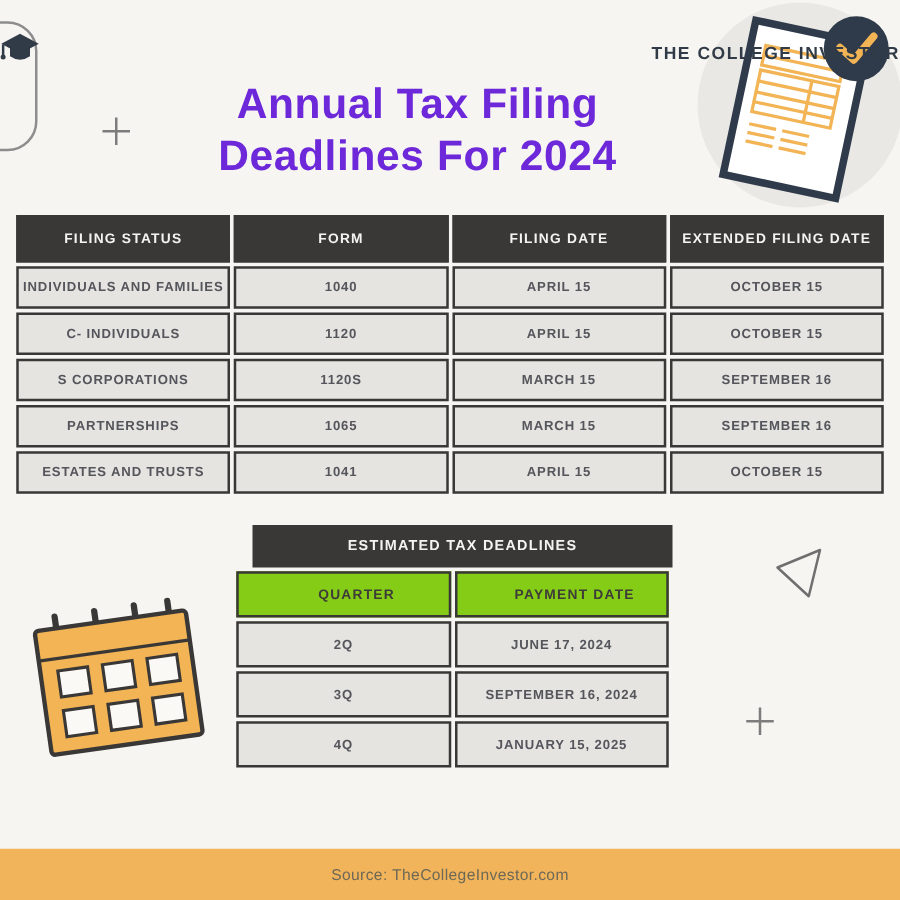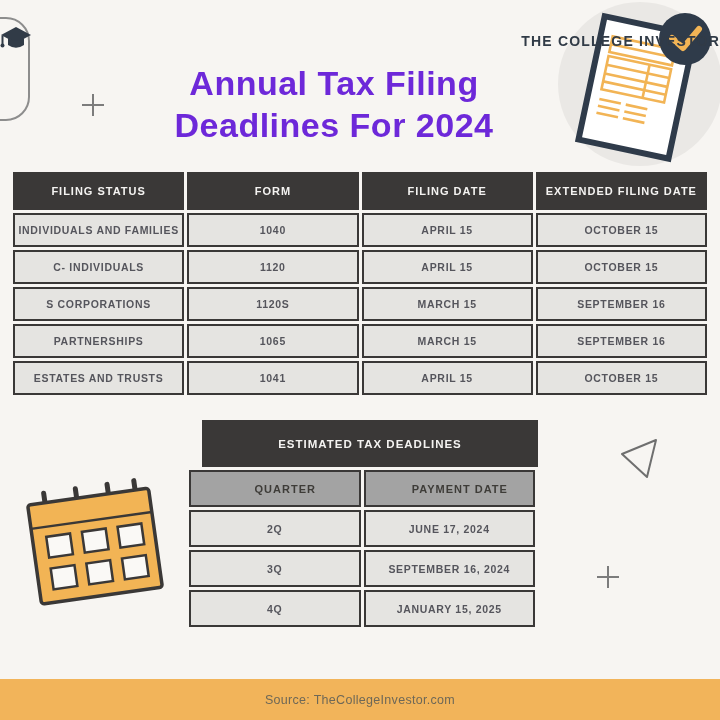--- a/index.html
+++ b/index.html
@@ -25,22 +25,22 @@
   
   .main-table-wrap{position:absolute;left:10px;top:169px;width:700px;}
   table{border-collapse:separate;border-spacing:3px;width:100%;}
   th,td{text-align:center;vertical-align:middle;}
   .main-table th{background:#3A3837;border:2px solid #3A3837;color:#F4F3F1;font-size:11px;font-weight:bold;letter-spacing:1px;height:32px;}
   .main-table td{background:#E5E4E1;border:2px solid #3A3837;color:#55555C;font-size:10.5px;font-weight:bold;letter-spacing:0.7px;height:28px;}
   .main-table col{width:25%;}
 
   
   .est-wrap{position:absolute;left:186px;top:420px;width:352px;}
-  .est-title{background:#3A3837;color:#F4F3F1;font-size:11.5px;font-weight:bold;letter-spacing:1px;height:47px;display:flex;align-items:center;justify-content:center;margin-left:16px;}
-  .est-table th{background:#a3a3a3;border:2px solid #3A3837;color:#3E3C38;font-size:11px;font-weight:bold;letter-spacing:1px;height:31px;padding-left:22px;}
+  .est-title{background:#3A3837;color:#F4F3F1;font-size:11.5px;font-weight:bold;letter-spacing:1px;height:34px;display:flex;align-items:center;justify-content:center;margin-left:16px;}
+  .est-table th{background:#84cc16;border:2px solid #3A3837;color:#3E3C38;font-size:11px;font-weight:bold;letter-spacing:1px;height:31px;padding-left:22px;}
   .est-table td{background:#E5E4E1;border:2px solid #3A3837;color:#55555C;font-size:10.5px;font-weight:bold;letter-spacing:0.7px;height:31px;}
   .est-table col{width:50%;}
 
   
   .footer-band{position:absolute;left:0;top:679px;width:720px;height:41px;background:#F2B45A;display:flex;align-items:center;justify-content:center;}
   .footer-text{font-size:12.5px;color:#6E6857;letter-spacing:0.3px;}
 </style>
 </head>
 <body>
 

